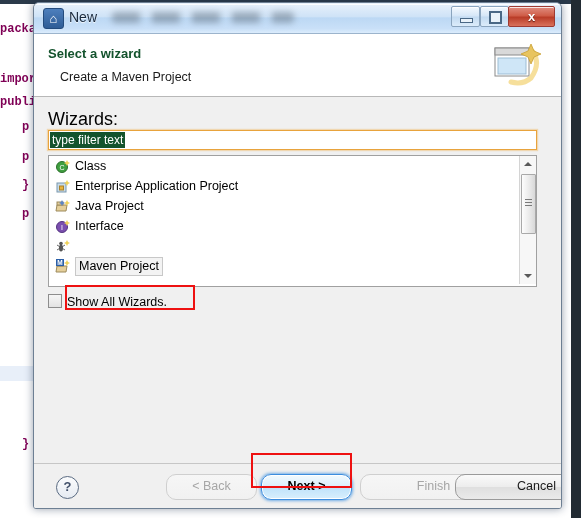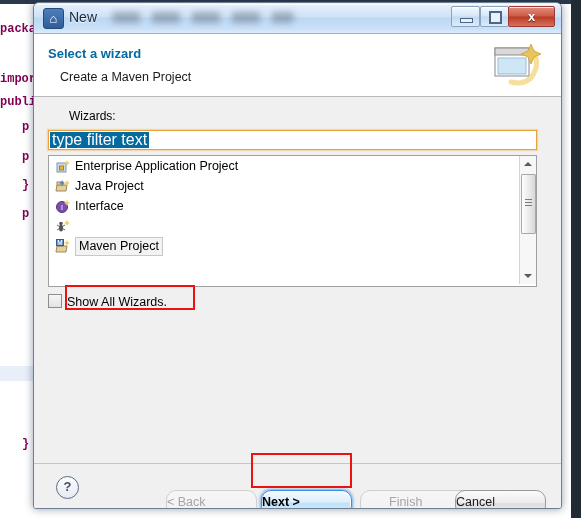--- a/index.html
+++ b/index.html
@@ -132,50 +132,50 @@
 
   
   #header {
     position: relative;
     height: 62px;
     background: #ffffff;
     border-bottom: 1px solid #b8b8b8;
   }
   #header-title {
     position: absolute; left: 14px; top: 12px;
-    font-size: 13px; font-weight: bold; color: #0369a1;
+    font-size: 13px; font-weight: bold; color: #14532d;
   }
   #header-sub {
     position: absolute; left: 26px; top: 36px;
     font-size: 12.5px; color: #1a1a1a;
   }
   #header-banner-icon {
     position: absolute; right: 14px; top: 4px;
     width: 58px; height: 54px;
   }
 
   
   #body { position: relative; height: 366px; background: #f0f0f0; }
 
   #wizards-label {
     position: absolute; left: 14px; top: 12px;
-    font-size: 12px; color: #000; margin-left: 21px;
+    font-size: 18px; color: #000;
   }
   #filter-field {
     position: absolute; left: 14px; top: 33px;
     width: 487px; height: 18px;
     background: #ffffff;
     border: 1px solid #e8a33d;
     box-shadow: 0 0 1px 1px rgba(240,170,60,0.35);
   }
   #filter-value {
     position: absolute; left: 1px; top: 1px;
     padding: 0 2px;
-    font-size: 16px; color: #ffffff;
-    background: #0369a1;
+    font-size: 12px; color: #ffffff;
+    background: #14532d;
     line-height: 16px;
     white-space: nowrap;
   }
 
   
   #wizard-list {
     position: absolute; left: 14px; top: 58px;
     width: 487px; height: 130px;
     background: #ffffff;
     border: 1px solid #a0a0a0;
@@ -260,43 +260,42 @@
     border: 1px solid #5a6b82;
     background: linear-gradient(to bottom, #fbfcfd, #e6ebf2);
     color: #41506a;
     font-size: 13px; font-weight: bold;
     text-align: center; line-height: 20px;
   }
   .dlg-btn {
     position: absolute; top: 10px;
     width: 89px; height: 24px;
     font-size: 12.5px;
-    text-align: left; line-height: 23px;
+    text-align: center; line-height: 23px;
     border: 1px solid #9a9a9a;
     border-radius: 10px;
     background: linear-gradient(to bottom, #fafafa, #ededed 48%, #dfdfdf 52%, #eaeaea);
     color: #1a1a1a;
-    margin-top: 16px;
   }
   .dlg-btn.disabled {
     color: #a6a6a6;
     border-color: #cfcfcf;
     background: linear-gradient(to bottom, #f6f6f6, #f1f1f1);
   }
   .dlg-btn.default {
     border: 1px solid #3c8dde;
     box-shadow: 0 0 3px 1px rgba(70,150,225,0.75), inset 0 0 0 1px #ffffff;
     background: linear-gradient(to bottom, #f2fafe, #ddeffc 45%, #bfe2fa 52%, #d8effd);
     color: #000;
     font-weight: bold;
   }
   #btn-back   { left: 132px; }
   #btn-next   { left: 227px; }
   #btn-finish { left: 326px; padding-left: 28px; }
-  #btn-cancel { left: 421px; }
+  #btn-cancel { left: 421px; padding-left: 36px; }
 
   
   .annot {
     position: absolute;
     border: 2px solid #ee1111;
     pointer-events: none;
   }
   #annot-maven { left: 65px; top: 285px; width: 126px; height: 21px; }
   #annot-next  { left: 251px; top: 453px; width: 97px; height: 31px; }
 </style>
@@ -360,20 +359,30 @@
     <div id="body">
 
       <div id="wizards-label">Wizards:</div>
 
       <div id="filter-field" title="type filter text">
         <div id="filter-value">type filter text</div>
       </div>
 
       <div id="wizard-list">
 
+        <div class="wz-row">
+          <span class="wz-icon">
+            <svg width="16" height="15" viewBox="0 0 16 15">
+              <circle cx="7" cy="8" r="5.5" fill="#3f9e3f" stroke="#2b6f2b"></circle>
+              <text x="7" y="11" font-size="7" fill="#ffffff" text-anchor="middle" font-family="Liberation Sans">C</text>
+              <path d="M12 1 L13 3 L15 4 L13 5 L12 7 L11 5 L9 4 L11 3 Z" fill="#f0d25a"></path>
+            </svg>
+          </span>
+          <span class="wz-label">Class</span>
+        </div>
 
 
         <div class="wz-row">
           <span class="wz-icon">
             <svg width="16" height="15" viewBox="0 0 16 15">
               <rect x="2" y="4" width="9" height="9" fill="#c9dcea" stroke="#7b98ae"></rect>
               <rect x="4.5" y="7" width="4" height="4" fill="#e8b33d" stroke="#a9812b"></rect>
               <path d="M12 1 L13 3 L15 4 L13 5 L12 7 L11 5 L9 4 L11 3 Z" fill="#f0d25a"></path>
             </svg>
           </span>

